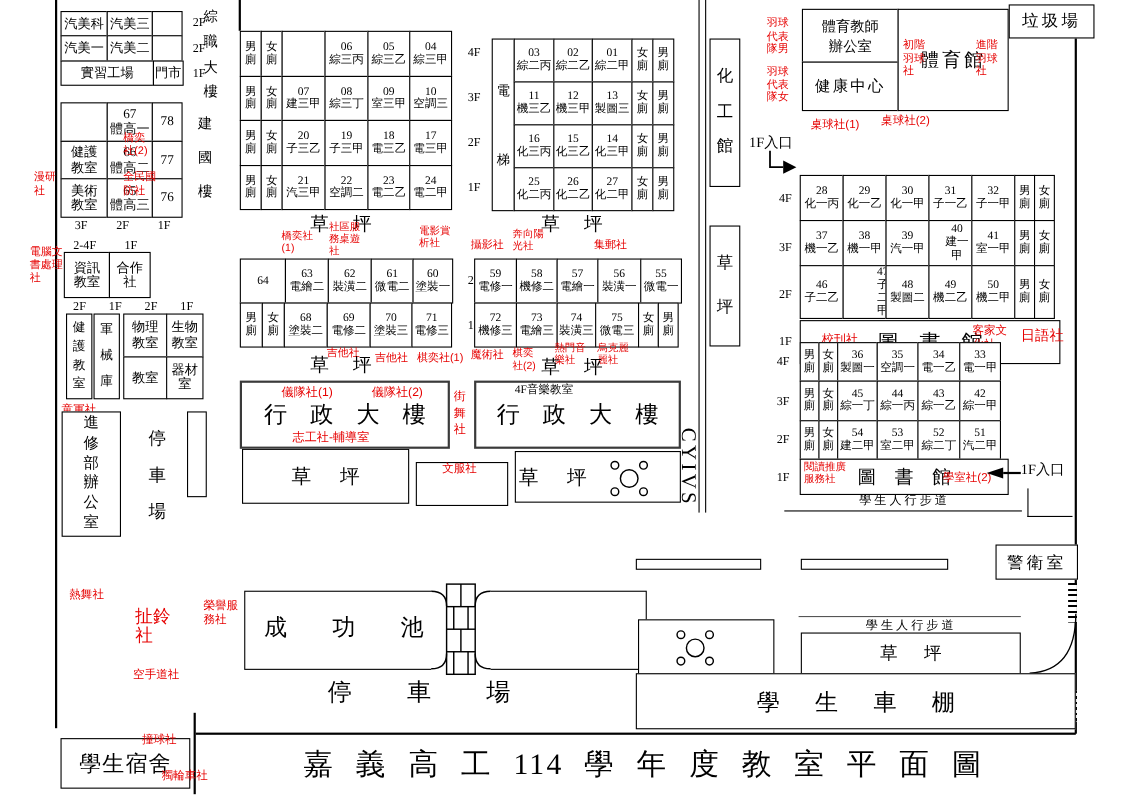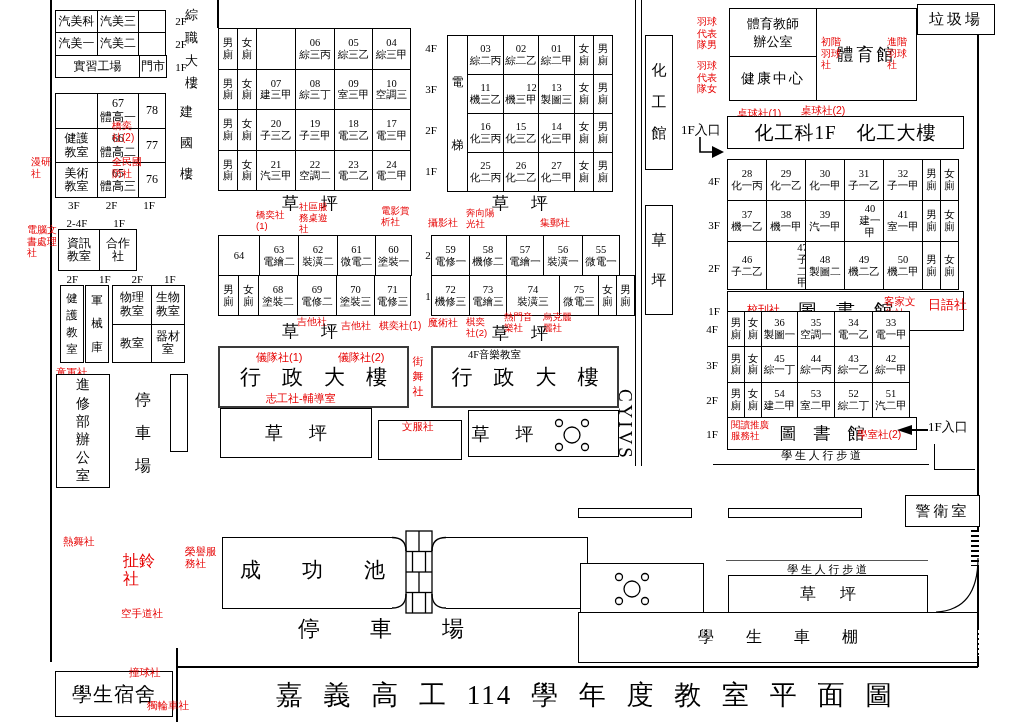--- a/index.html
+++ b/index.html
@@ -225,21 +225,21 @@
         <div class="gcell" style="width: 37px;">01
 綜二甲</div>
         <div class="gcell" style="width: 20px;">女
 廁</div>
         <div class="gcell" style="width: 20px;">男
 廁</div>
       </div>
       <div class="grow">
         <div class="gcell" style="width: 37px;">11
 機三乙</div>
-        <div class="gcell" style="width: 36px; text-align: right;">12
+        <div class="gcell" style="width: 36px;">12
 機三甲</div>
         <div class="gcell" style="width: 37px;">13
 製圖三</div>
         <div class="gcell" style="width: 20px;">女
 廁</div>
         <div class="gcell" style="width: 20px;">男
 廁</div>
       </div>
       <div class="grow">
         <div class="gcell" style="width: 37px;">16
@@ -289,22 +289,20 @@
 隊女</div>
   <div class="txt red" style="left:821px;top:36px;width:26px;font-size:10px">初階
 羽球
 社</div>
   <div class="txt red" style="left:887px;top:36px;width:26px;font-size:10px">進階
 羽球
 社</div>
 
   <div class="txt red" style="left:737px;top:107px;width:56px;font-size:10.5px">桌球社(1)</div>
   <div class="txt red" style="left:801px;top:104px;width:56px;font-size:10.5px">桌球社(2)</div>
-  <div class="box cc" style="left:727px;top:116px;width:237px;height:33px;font-size:19px;letter-spacing:1px">
-    <span>化工科1F　化工大樓</span></div>
   <div class="txt" style="left:681px;top:123px;width:54px;font-size:13px">1F入口</div>
   <svg style="left:692px;top:135px" width="34" height="28" viewBox="0 0 34 28">
     <path d="M8,2 V17 H20" fill="none" stroke="#000" stroke-width="1.6"></path>
       <polygon points="20,11 20,23 32,17" fill="#000"></polygon>
     </svg>
   <div class="floors" style="left:703px;top:159px;width:22px;height:131px">
       <span class="flab">4F</span>
       <span class="flab">3F</span>
       <span class="flab">2F</span>
     </div>
@@ -487,21 +485,21 @@
         <div class="gcell" style="width: 40px;">56
 裝潢一</div>
         <div class="gcell" style="width: 38px;">55
 微電一</div>
       </div>
       <div class="grow">
         <div class="gcell" style="width: 39px;">72
 機修三</div>
         <div class="gcell" style="width: 38px;">73
 電繪三</div>
-        <div class="gcell" style="width: 54px;">74
+        <div class="gcell" style="width: 36px;">74
 裝潢三</div>
         <div class="gcell" style="width: 40px;">75
 微電三</div>
         <div class="gcell" style="width: 19px;">女
 廁</div>
         <div class="gcell" style="width: 19px;">男
 廁</div>
       </div>
     </div>
   <div class="txt red" style="left:428px;top:217px;width:42px;font-size:10px">攝影社</div>
@@ -588,16 +586,16 @@
   <div class="box cc" style="left:728px;top:575px;width:200px;height:38px;font-size:16px;letter-spacing:24px;padding-left:24px">
     <span>草坪</span></div>
   <div class="box" style="left:580px;top:563px;width:124px;height:50px"></div>
   <svg style="left:612px;top:568px" width="40" height="40" viewBox="0 0 40 40">
     <circle cx="20" cy="21" r="8" fill="none" stroke="#000" stroke-width="1.3"></circle>
     <circle cx="7" cy="9" r="3.5" fill="none" stroke="#000" stroke-width="1.3"></circle>
     <circle cx="33" cy="9" r="3.5" fill="none" stroke="#000" stroke-width="1.3"></circle>
     <circle cx="7" cy="33" r="3.5" fill="none" stroke="#000" stroke-width="1.3"></circle>
     <circle cx="33" cy="33" r="3.5" fill="none" stroke="#000" stroke-width="1.3"></circle>
     </svg>
-  <div class="box cc" style="left:578px;top:612px;width:400px;height:51px;font-size:16px;letter-spacing:32px;padding-left:32px">
+  <div class="box cc" style="left:578px;top:612px;width:400px;height:51px;font-size:21px;letter-spacing:32px;padding-left:32px">
     <span>學生車棚</span></div>
 
 </div>
 
 </body></html>

